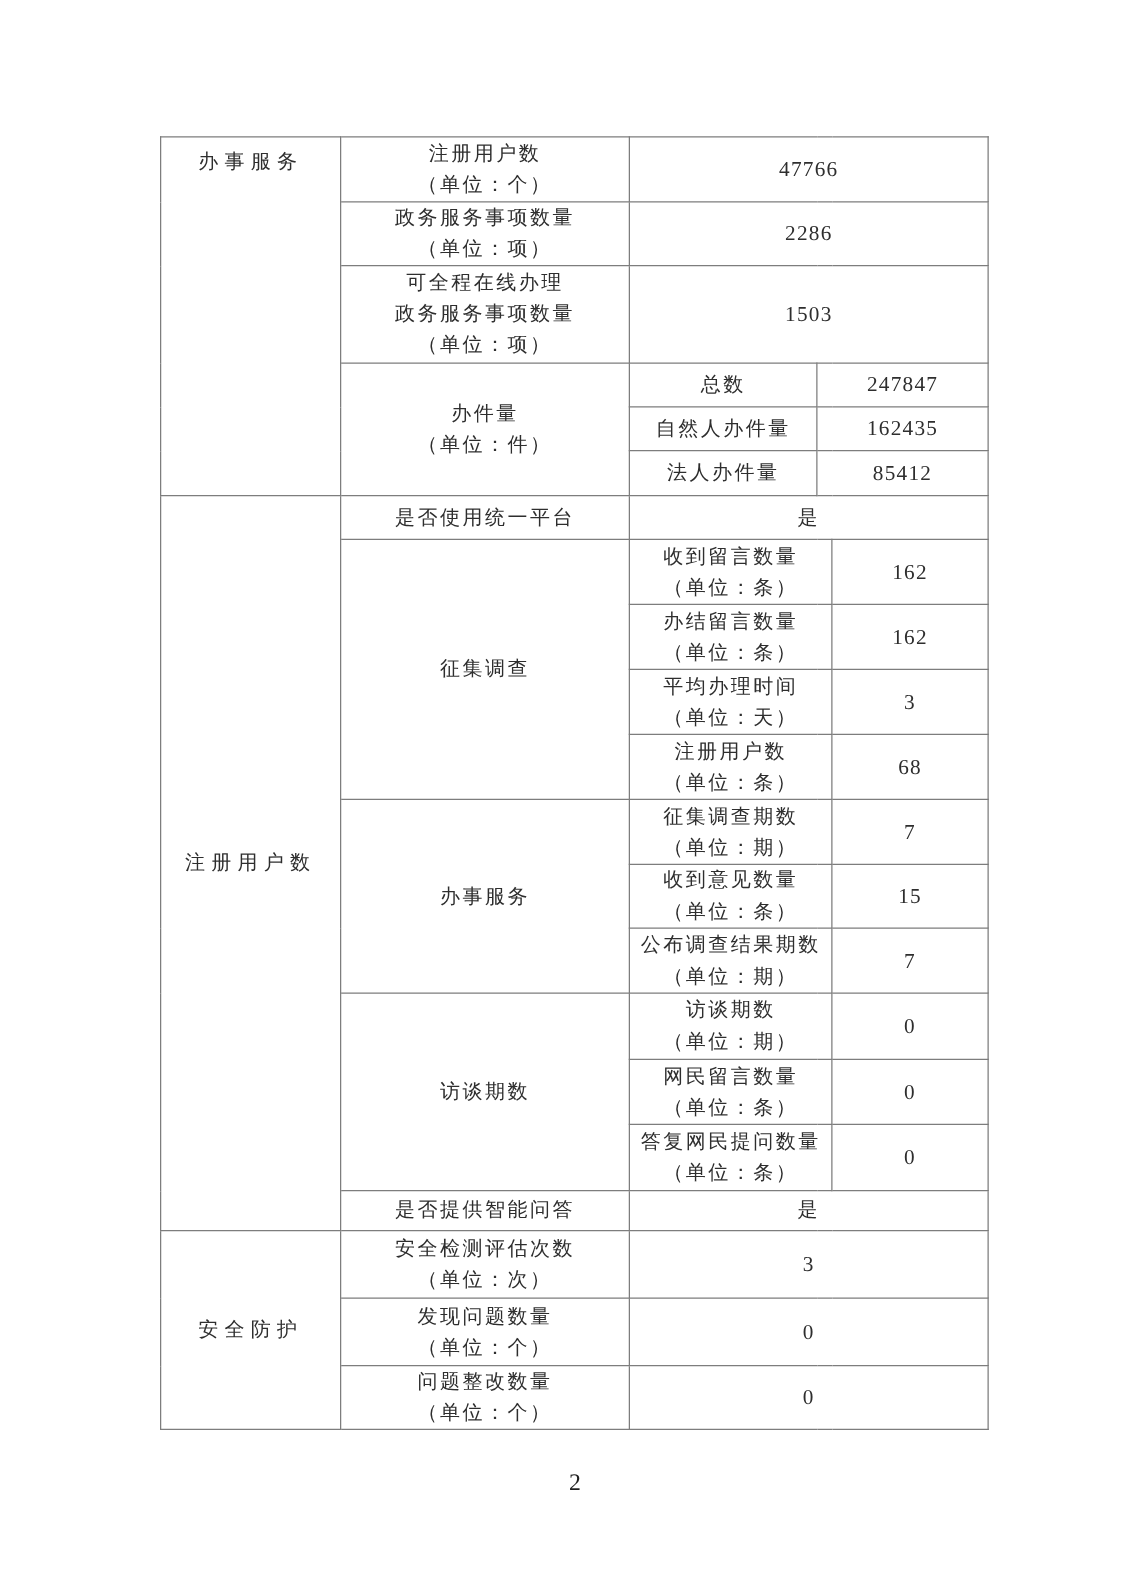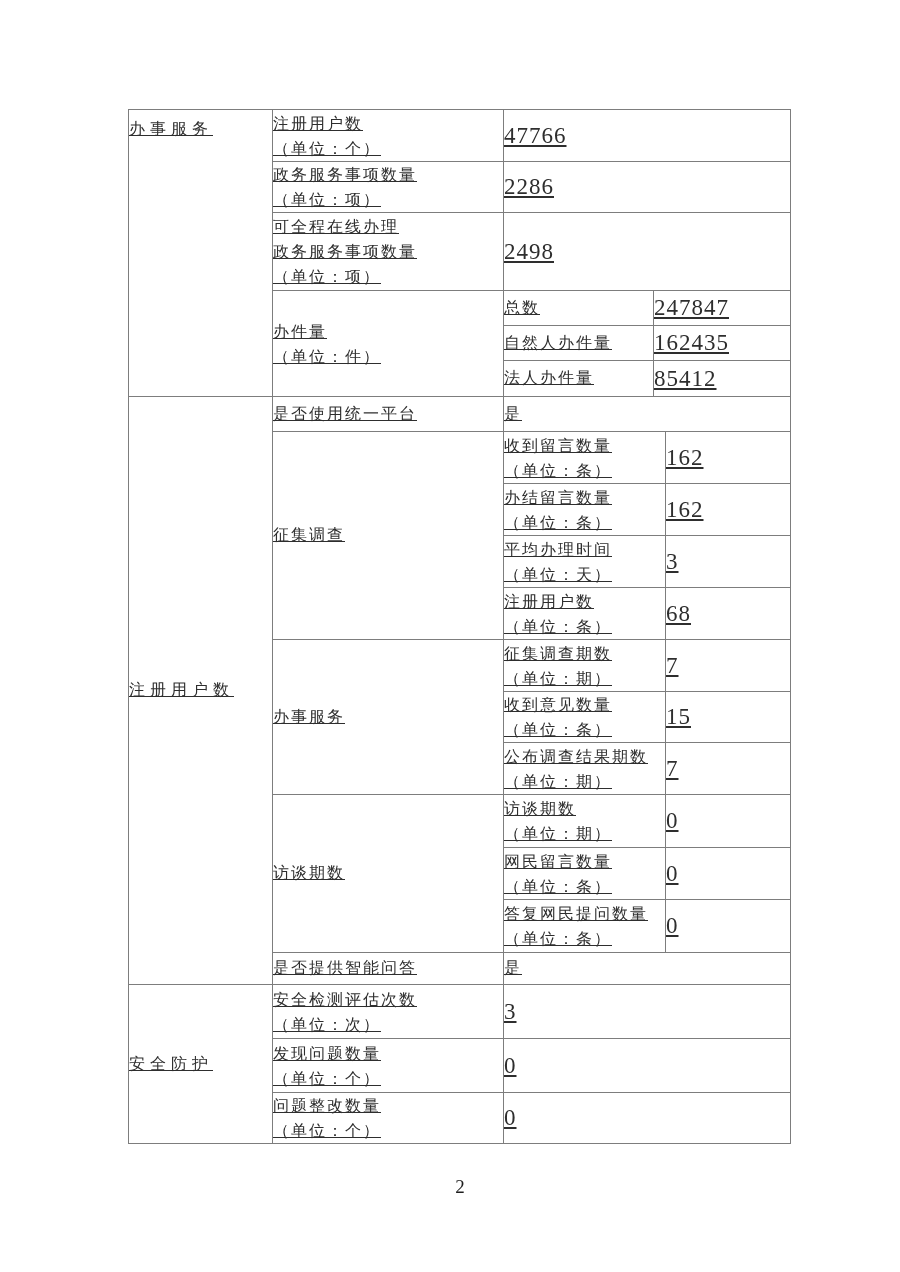--- a/index.html
+++ b/index.html
@@ -8,30 +8,29 @@
     font-family:"Liberation Serif","DejaVu Serif",serif;
     color:#2e2e2e;
   }
   .sheet{position:relative;width:900px;height:1272px;overflow:hidden;background:#ffffff;}
   table.report{
     position:absolute;left:128px;top:109px;width:662px;
     border-collapse:collapse;table-layout:fixed;
   }
   td{
     border:1px solid #7d7d7d;
-    text-align:left;vertical-align:middle;
+    text-align:center;vertical-align:middle;
     padding:0;font-size:16px;letter-spacing:2px;
     color:#2e2e2e;
-    text-decoration:underline;
   }
   td.cat{letter-spacing:5px;}
   td.cat-top{vertical-align:top;padding-top:9px;}
   .lbl{white-space:pre-line;line-height:25px;}
   .unit{line-height:25px;}
-  td.num{font-size:23px;letter-spacing:1px;}
+  td.num{font-size:17px;letter-spacing:1px;}
   td.ans{font-size:16px;}
   .pagenum{
     position:absolute;top:1176px;left:0;width:920px;
     text-align:center;font-size:19px;color:#1e1e1e;letter-spacing:0;
   }
 </style>
 </head>
 <body>
 
 <div class="sheet">
@@ -60,21 +59,21 @@
         <div class="unit">（单位：项）</div>
       </td>
       <td colspan="3" class="num">2286</td>
     </tr>
     <tr style="height:78px">
       <td>
         <div class="lbl">可全程在线办理
 政务服务事项数量</div>
         <div class="unit">（单位：项）</div>
       </td>
-      <td colspan="3" class="num">2498</td>
+      <td colspan="3" class="num">1503</td>
     </tr>
     <tr style="height:35px">
       <td rowspan="3">
         <div class="lbl">办件量</div>
         <div class="unit">（单位：件）</div>
       </td>
       <td>总数</td>
       <td colspan="2" class="num">247847</td>
     </tr>
     <tr style="height:35px">

